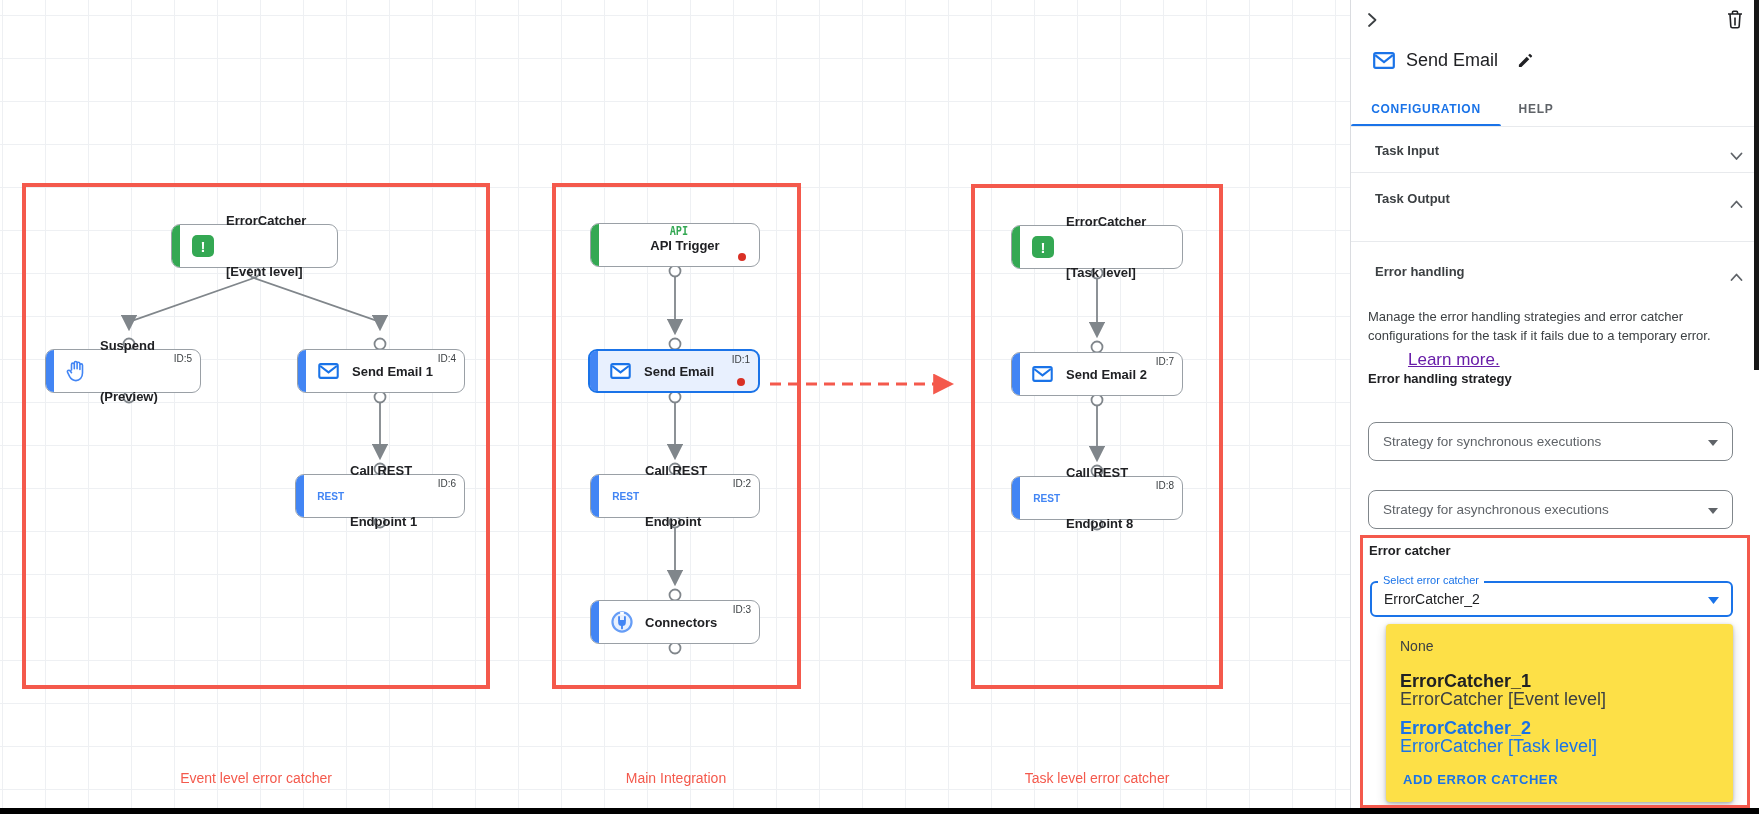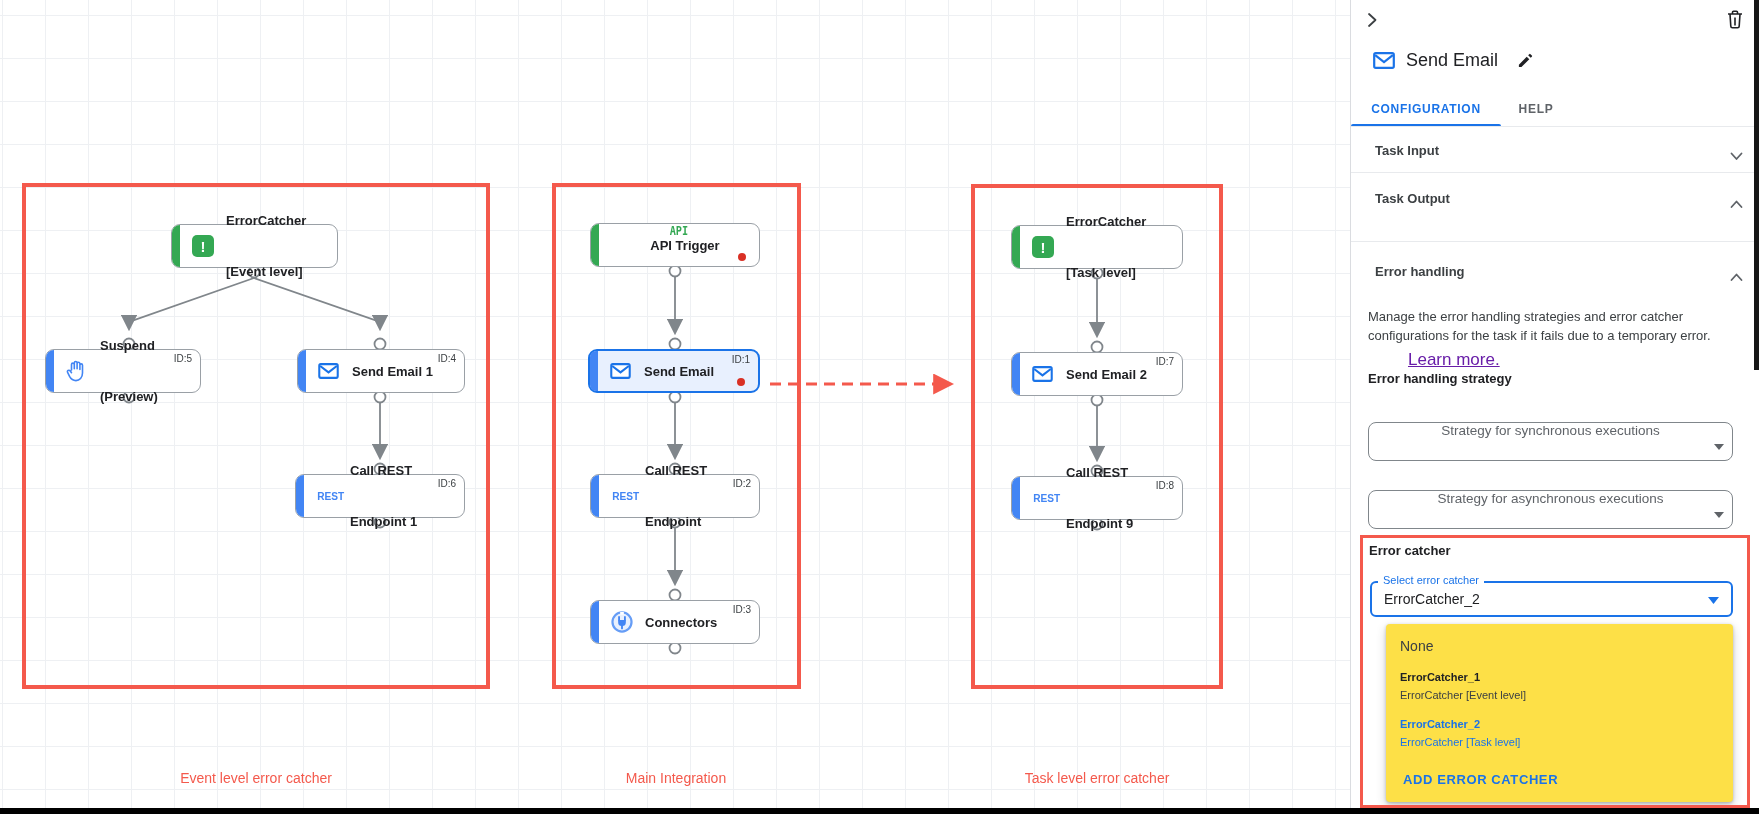--- a/index.html
+++ b/index.html
@@ -49,31 +49,31 @@
   .tab.cfg{left:0;width:150px;color:#1a73e8;}
   .tab.help{left:150px;width:70px;color:#5f6368;}
   .tab-underline{position:absolute;left:0;top:31px;width:150px;height:3px;background:#1a73e8;border-radius:2px 2px 0 0;}
   .divider{position:absolute;left:0;width:409px;height:1px;background:#e8eaed;}
   .sec-label{position:absolute;left:24px;font-size:13px;font-weight:bold;color:#3c4043;}
   .sec-chevron{position:absolute;right:16px;cursor:pointer;}
   .para{left:17px;top:307px;width:372px;font-size:13px;line-height:19px;color:#3c4043;}
   .learn-more{left:17px;top:350px;font-size:17px;color:#681da8;text-decoration:underline;cursor:pointer;margin-left:40px;}
   .bold-label{position:absolute;left:17px;font-size:13px;font-weight:bold;color:#202124;}
   .drop{position:absolute;left:17px;width:365px;height:39px;border:1px solid #80868b;border-radius:8px;
-    display:flex;align-items:center;padding:0 8px;font-size:13.5px;color:#5f6368;cursor:pointer;background:#fff;flex-direction:column;}
+    display:flex;align-items:center;padding:0 14px;font-size:13.5px;color:#5f6368;cursor:pointer;background:#fff;}
   .drop .caret{margin-left:auto;}
   .red-annot{position:absolute;left:9px;top:535px;width:390px;height:273px;border:3px solid #f4594c;z-index:9;pointer-events:none;}
   .ec-select{position:absolute;left:19px;top:581px;width:363px;height:36px;border:2px solid #1a73e8;
     border-radius:6px;background:#fff;display:flex;align-items:center;padding:0 12px;cursor:pointer;}
   .ec-float{position:absolute;left:27px;top:574px;background:#fff;padding:0 5px;font-size:11px;color:#1a73e8;z-index:8;}
   .ec-value{font-size:14px;color:#202124;}
   .ec-select .caret{margin-left:auto;}
   .menu{position:absolute;left:35px;top:624px;width:347px;height:178px;background:#fde047;border-radius:4px;
     box-shadow:0 1px 3px rgba(60,64,67,.3),0 4px 10px rgba(60,64,67,.25);z-index:8;}
-  .menu-item{position:absolute;left:14px;font-size:11px;color:#3c4043;cursor:pointer;white-space:nowrap;}
+  .menu-item{position:absolute;left:14px;font-size:18px;color:#3c4043;cursor:pointer;white-space:nowrap;}
   .mi-name{font-weight:bold;color:#202124;}
   .mi-blue{color:#1a73e8;}
   .menu-add{position:absolute;left:17px;top:148px;font-size:13px;font-weight:bold;letter-spacing:.6px;color:#1a73e8;cursor:pointer;}
 
   
   .bottom-bar{position:absolute;left:0;top:808px;width:1759px;height:6px;background:#000;z-index:20;}
   .scroll-thumb{position:absolute;left:1754px;top:0;width:5px;height:370px;background:#161616;z-index:21;}
 </style>
 </head>
 <body>
@@ -253,21 +253,21 @@
       </div>
       <span class="nid">ID:7</span>
     </div>
     <div class="node" style="left: 1011px; top: 476px; width: 172px;">
       <div class="accent blue"></div>
       <div class="nicon">
         <span class="rest-txt">REST</span>
       </div>
       <div class="nlabel">
         <span>Call REST</span>
-        <span>Endpoint 9</span>
+        <span>Endpoint 8</span>
       </div>
       <span class="nid">ID:8</span>
     </div>
   </div>
 
 <div class="panel">
 
   <div class="p-abs collapse-btn">
     <svg width="14" height="16" viewBox="0 0 14 16" fill="none" stroke="#3c4043" stroke-width="1.8" stroke-linecap="round" stroke-linejoin="round">
         <path d="M4 2 L10.5 8 L4 14"></path>

